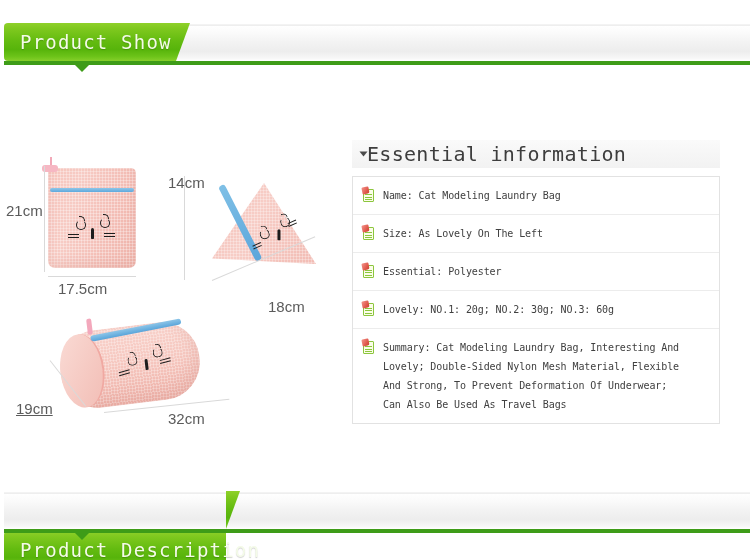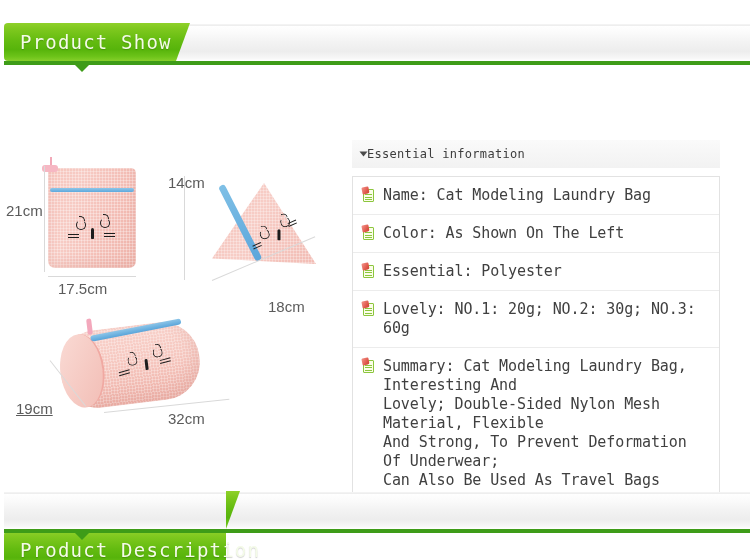--- a/index.html
+++ b/index.html
@@ -292,21 +292,21 @@
     width: 0; height: 0;
     border-left: 5px solid #4a4a4a;
     border-top: 4px solid transparent;
     border-bottom: 4px solid transparent;
     margin-right: 1px;
     transform: rotate(90deg);
   }
   .info-title {
     color: #3d3d3d;
     font-family: "DejaVu Sans Mono", "Liberation Mono", monospace;
-    font-size: 12px;
+    font-size: 20px;
     letter-spacing: 0.3px;
   }
   .info-table {
     margin-top: 8px;
     border: 1px solid #e2e2e2;
     border-bottom: 1px solid #e2e2e2;
     background: #fff;
   }
   .info-row {
     display: flex;
@@ -347,21 +347,21 @@
     position: absolute;
     left: 0; top: -1px;
     width: 7px; height: 7px;
     background: linear-gradient(135deg, #f3948b 0%, #e05a4e 60%, #c9402f 100%);
     border-radius: 1px 1px 2px 1px;
     transform: rotate(-12deg);
   }
   .row-text {
     color: #404040;
     font-family: "DejaVu Sans Mono", "Liberation Mono", monospace;
-    font-size: 15px;
+    font-size: 10px;
     line-height: 19px;
     letter-spacing: -0.1px;
     white-space: pre-wrap;
   }
 </style>
 </head>
 <body>
 
 <div class="banner" id="banner-top">
   <div class="bar-bg"></div>
@@ -449,21 +449,21 @@
           <span class="corner"></span>
         </span>
         <span class="row-text">Name: Cat Modeling Laundry Bag</span>
       </div>
       <div class="info-row">
         <span class="row-icon">
           <span class="sheet"></span>
           <span class="lines"></span>
           <span class="corner"></span>
         </span>
-        <span class="row-text">Color: As Shown On The Left</span>
+        <span class="row-text">Size: As Lovely On The Left</span>
       </div>
       <div class="info-row">
         <span class="row-icon">
           <span class="sheet"></span>
           <span class="lines"></span>
           <span class="corner"></span>
         </span>
         <span class="row-text">Essential: Polyester</span>
       </div>
       <div class="info-row">

